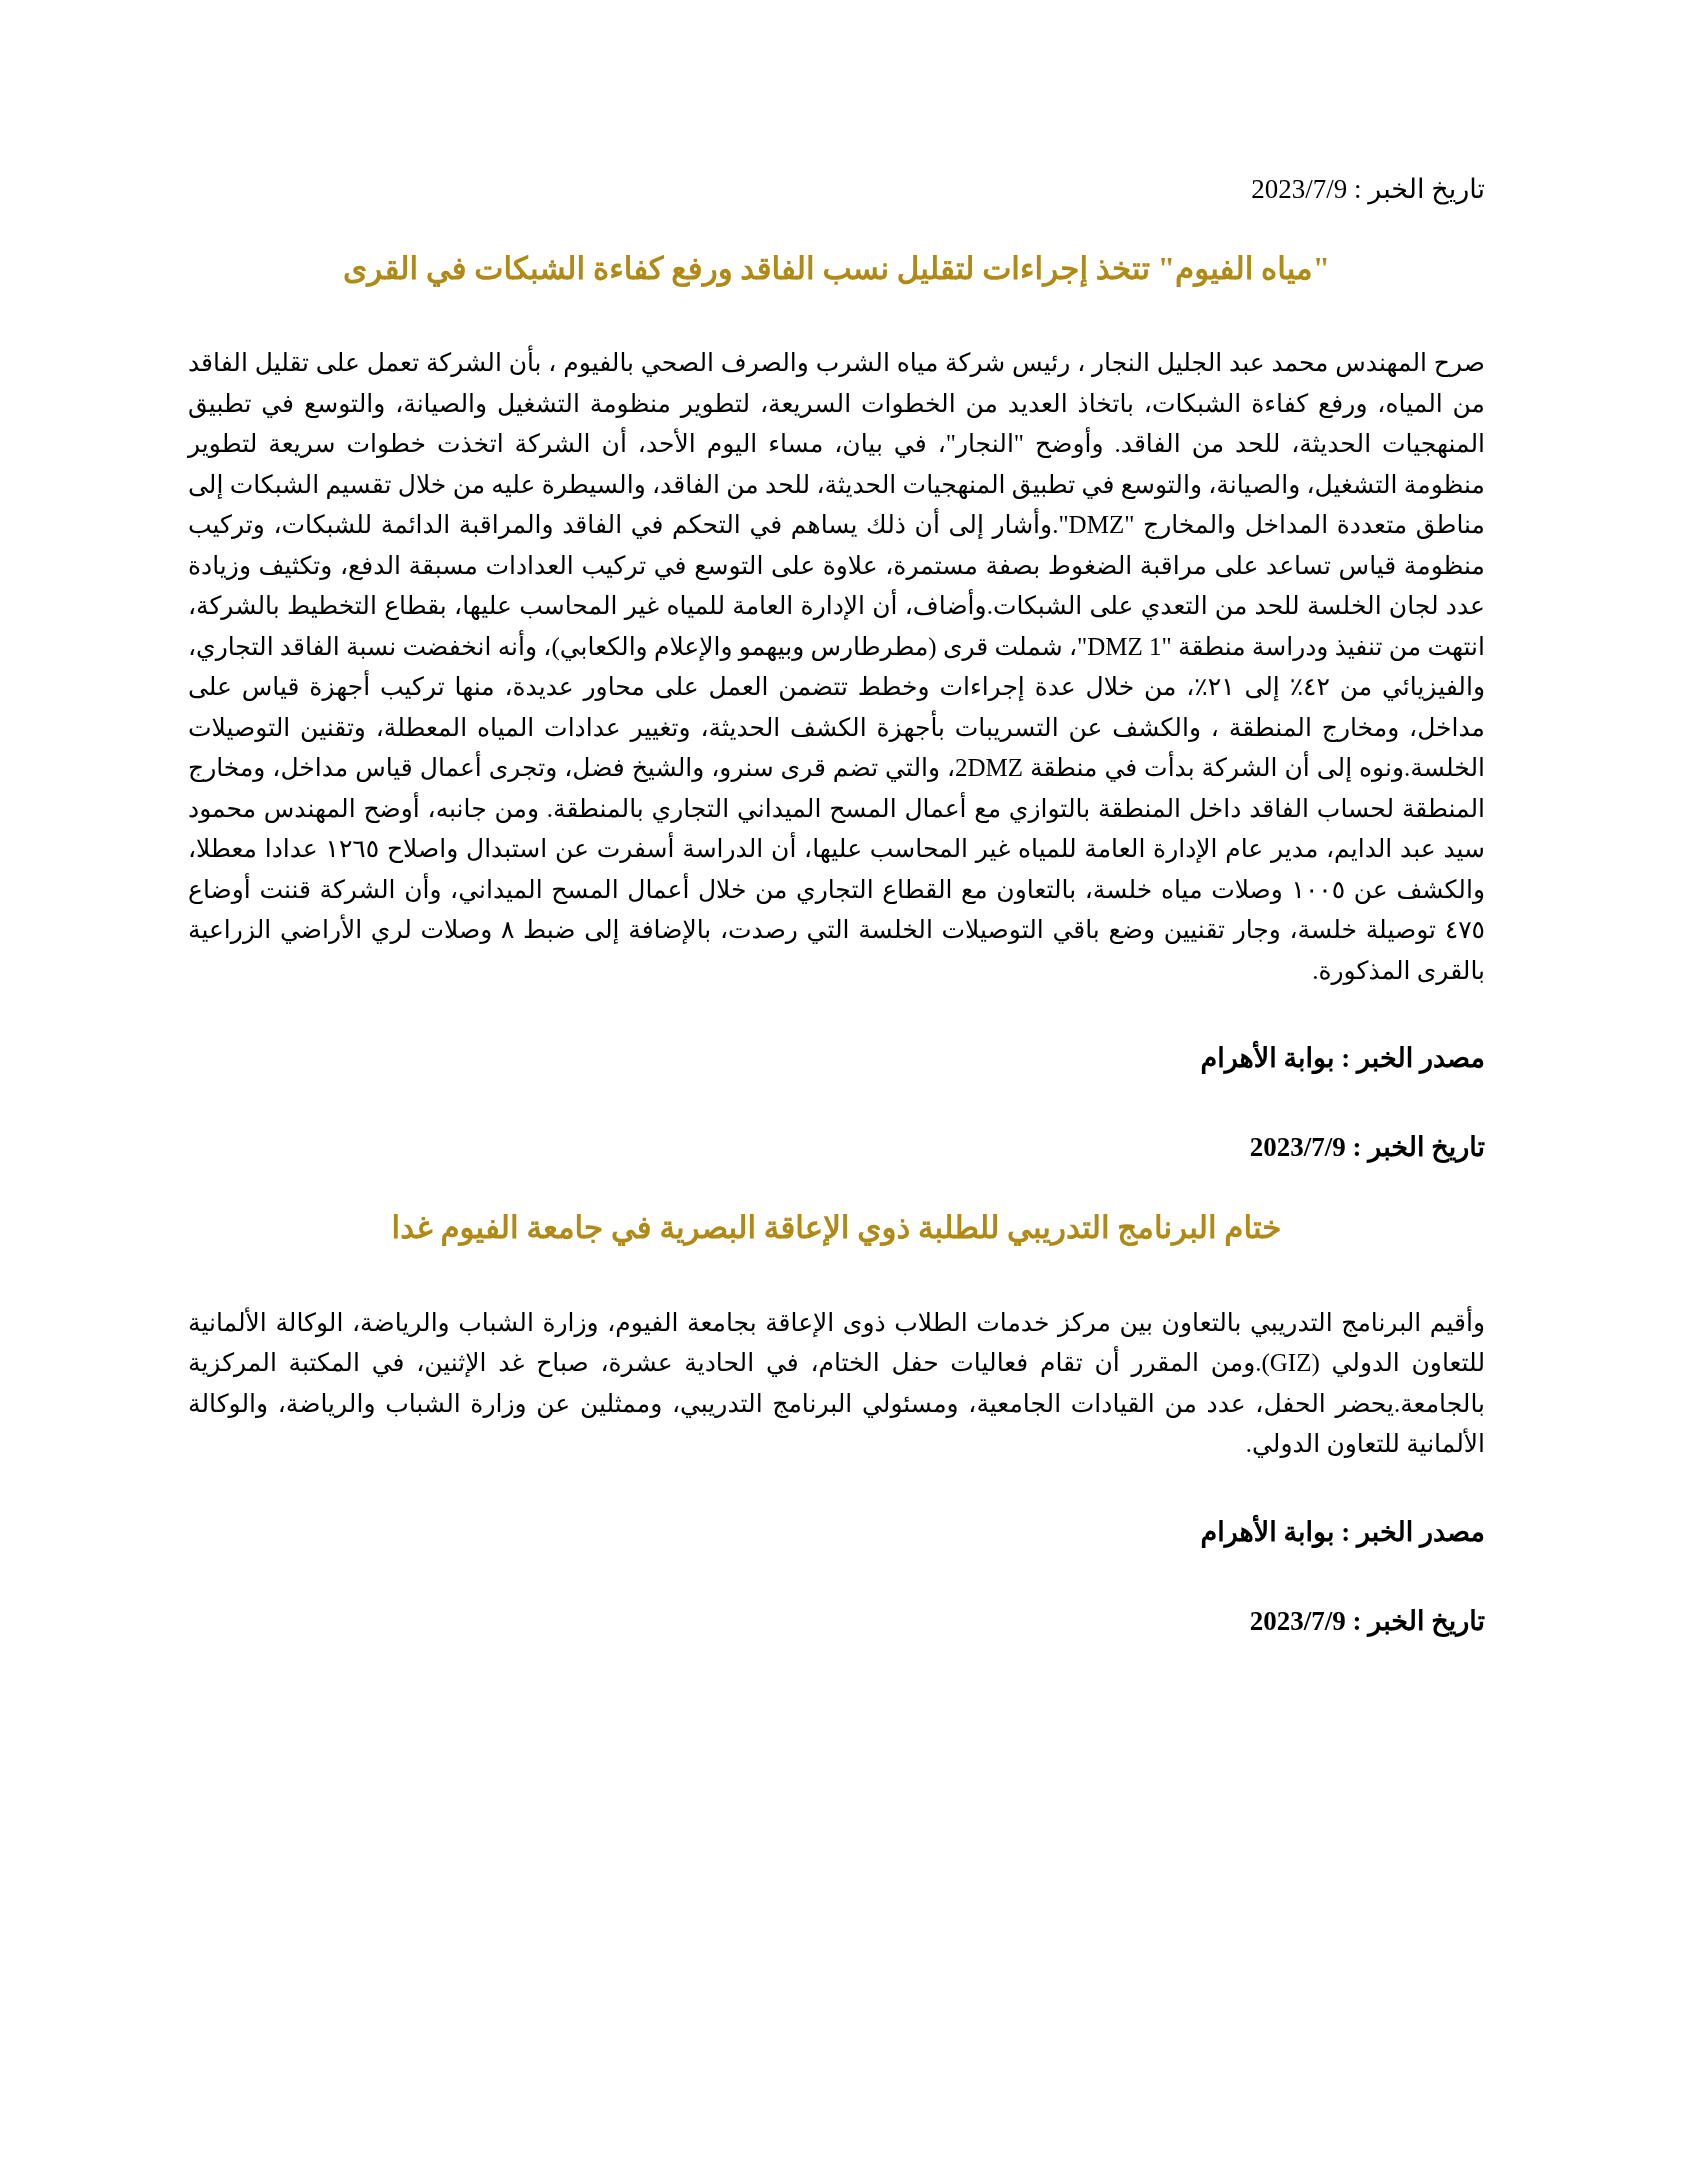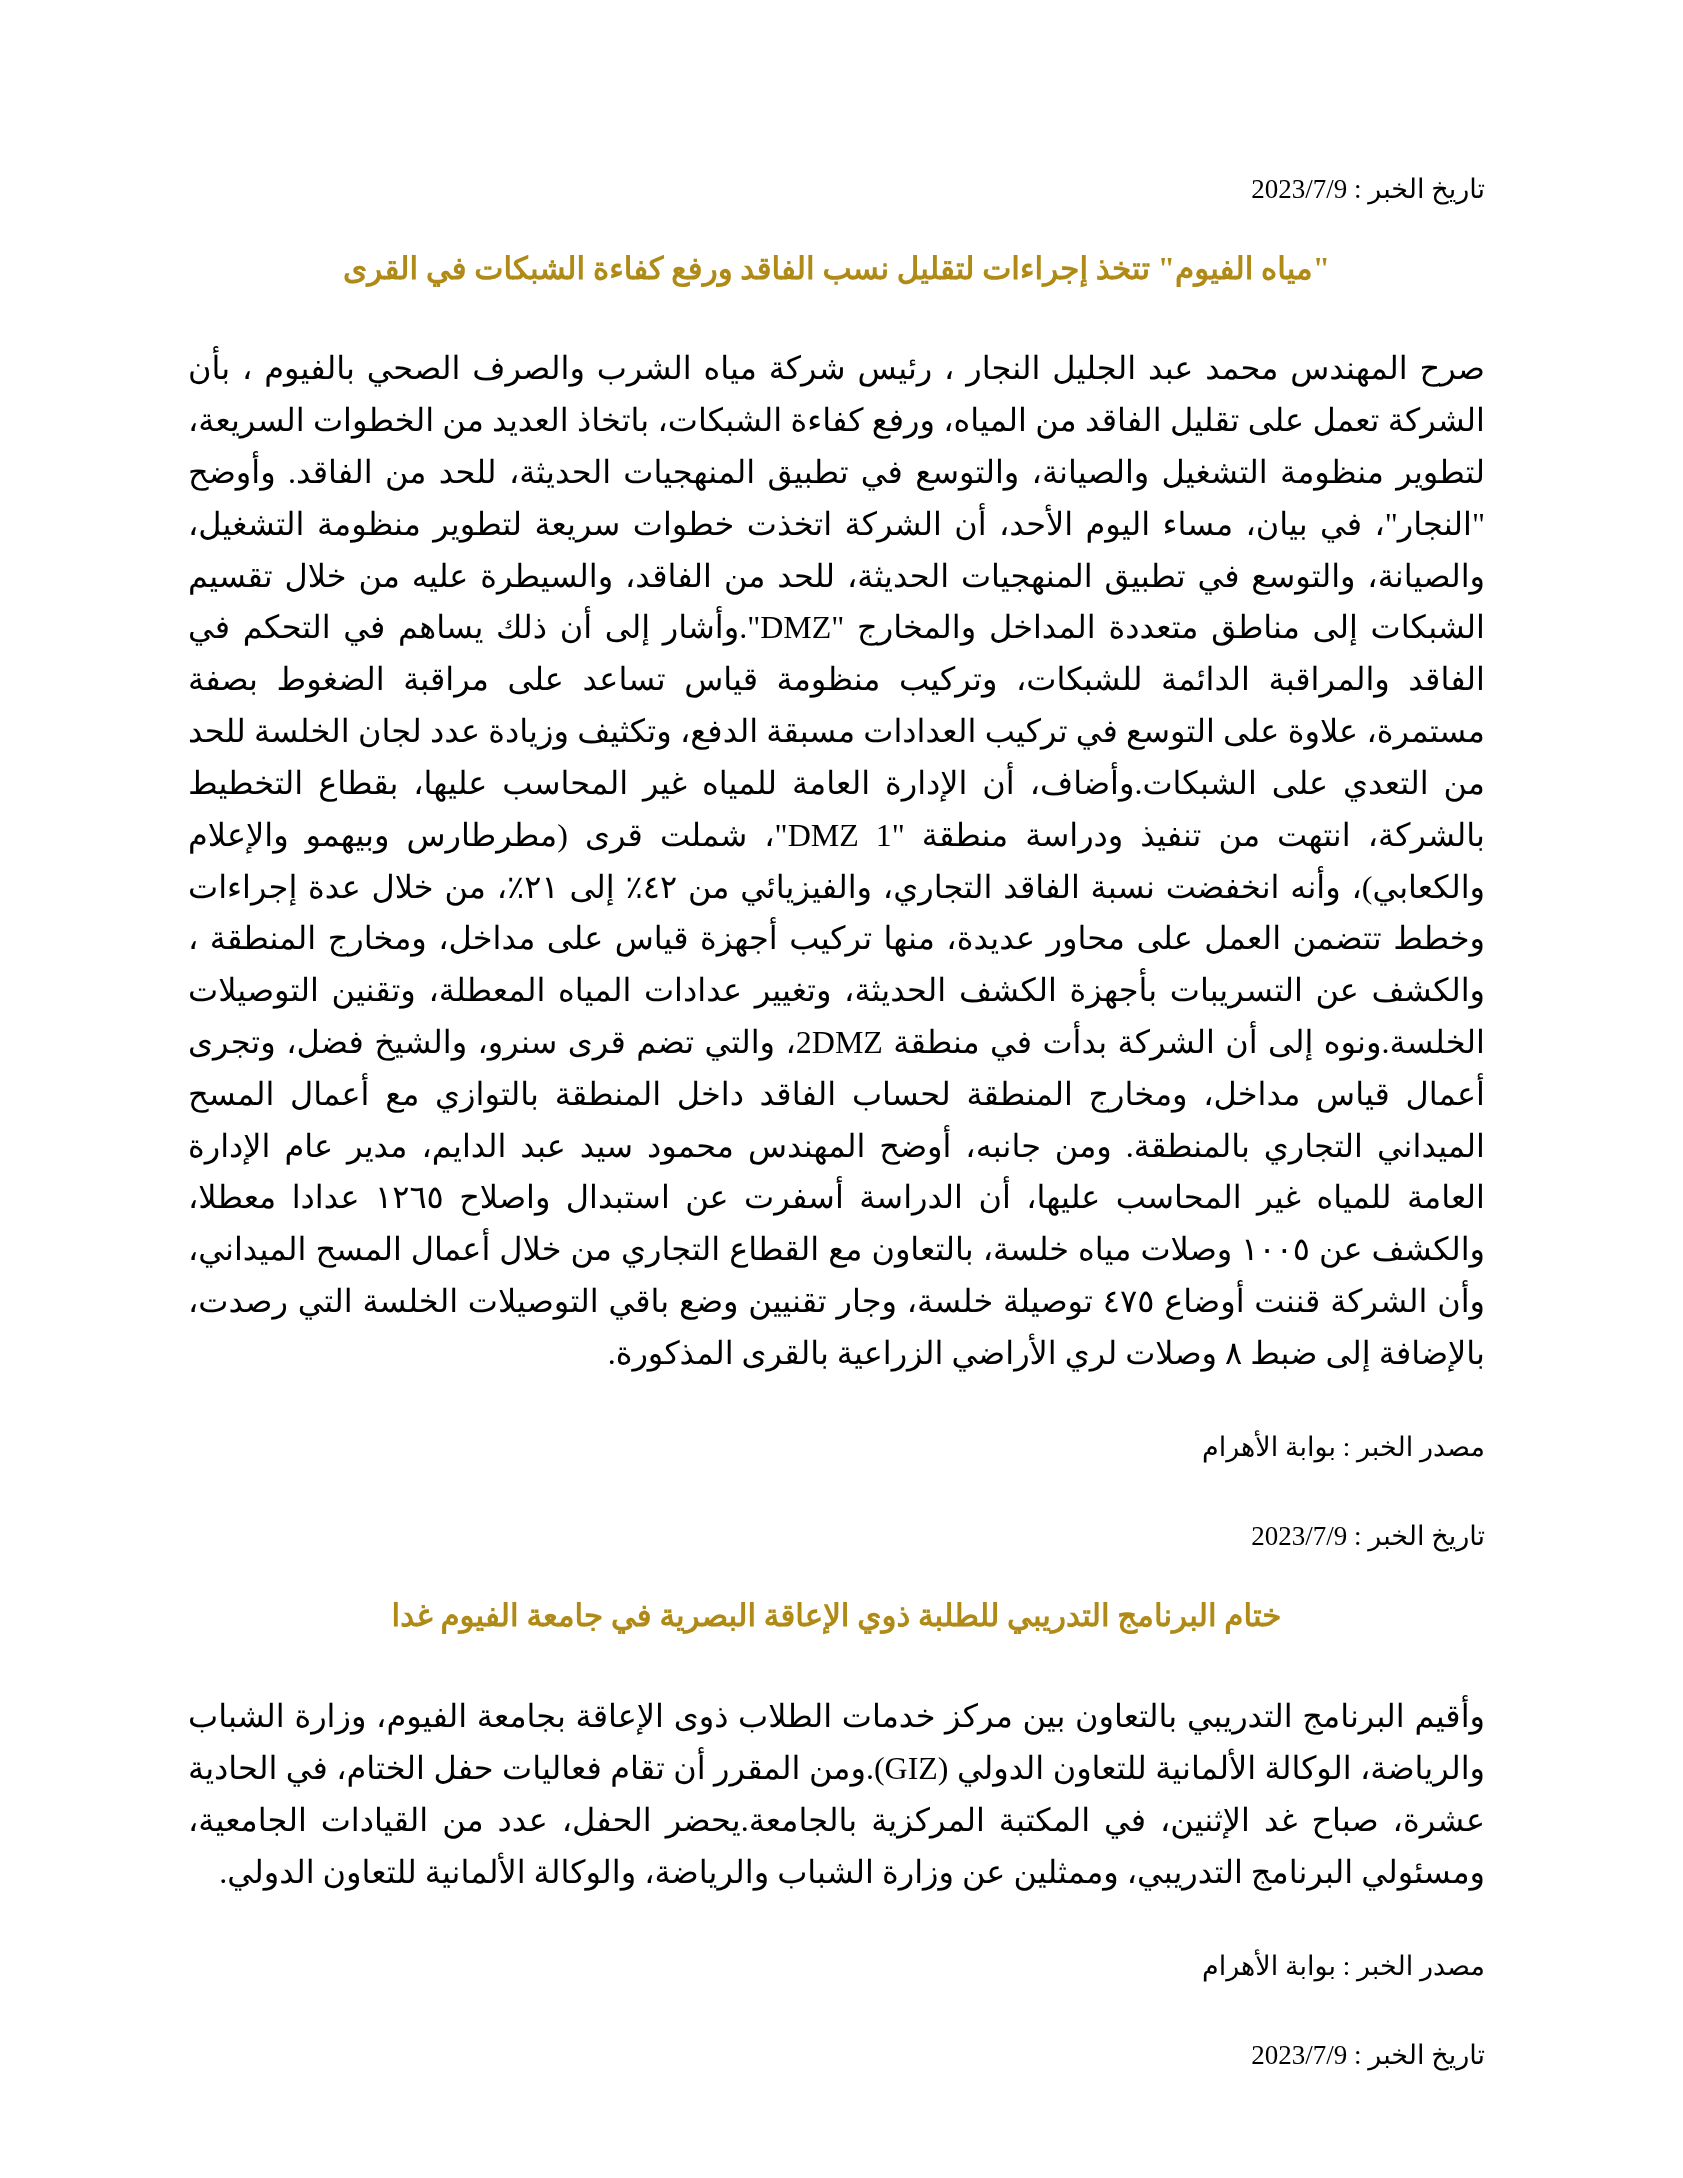--- a/index.html
+++ b/index.html
@@ -22,38 +22,39 @@
   }
   .meta-line {
     font-size: 27px;
     line-height: 1.6;
     text-align: right;
     margin: 0 0 10px 0;
     direction: rtl;
   }
   .meta-line.spaced-top {
     margin-top: 46px;
+    font-weight: bold;
   }
   .headline {
     color: #b08a16;
     font-weight: bold;
     font-size: 31px;
     line-height: 1.55;
     text-align: center;
     margin: 34px 0 50px 0;
     direction: rtl;
   }
   .headline.multi {
     margin-bottom: 46px;
   }
   .headline .sub {
     display: block;
   }
   .body-text {
-    font-size: 32px;
+    font-size: 25px;
     line-height: 1.62;
     text-align: justify;
     text-align-last: right;
     direction: rtl;
     margin: 0 0 40px 0;
   }
   .body-text.second {
     margin-top: 51px;
   }
 </style>

